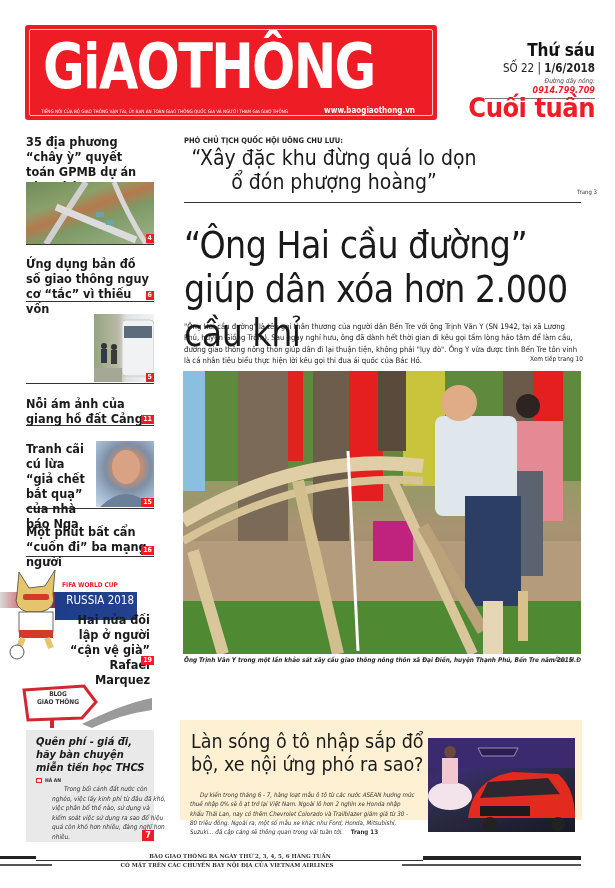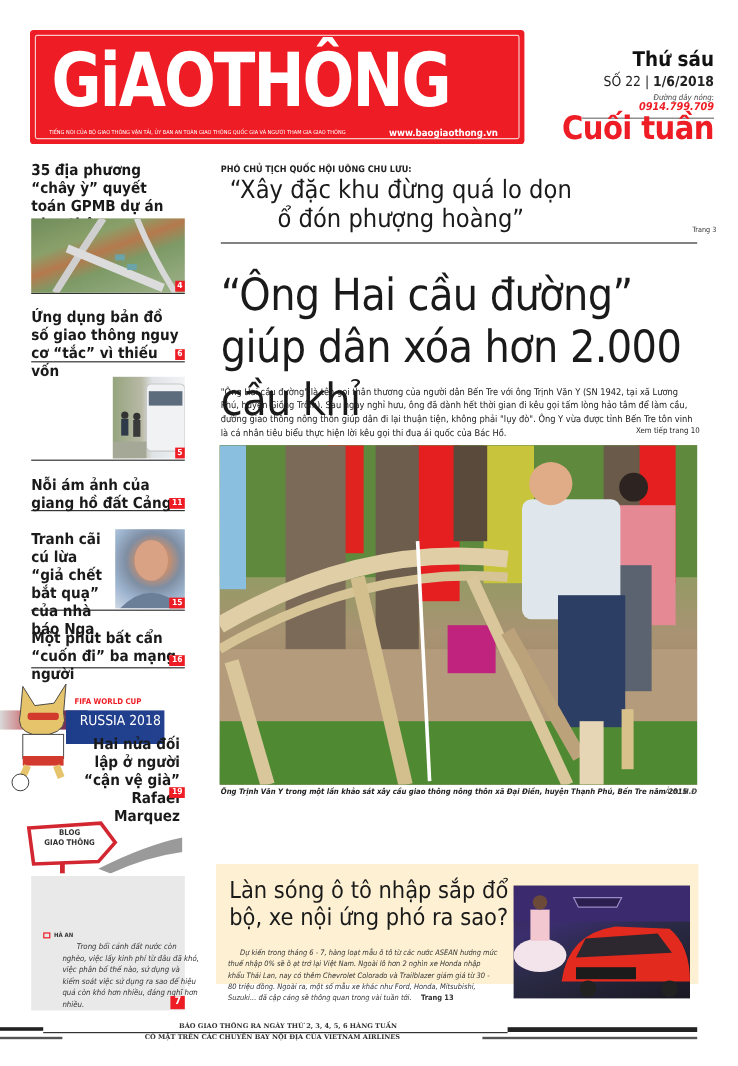--- a/index.html
+++ b/index.html
@@ -180,20 +180,21 @@
     <path d="M60 40 Q100 20 130 14 L130 26 Q100 30 70 44 Z" fill="#9a9a9a"></path>
     <path d="M2 6 L62 2 L74 18 L60 34 L6 36 Z" fill="#ffffff" stroke="#d22730" stroke-width="3"></path>
     <rect x="28" y="36" width="4" height="8" fill="#d22730"></rect>
   </svg>
   <div style="position:absolute;left:10px;top:2px;font-size:6.5px;font-weight:bold;color:#333;line-height:8px;text-align:center;width:44px;">
     <div>BLOG</div>
     <div>GIAO THÔNG</div>
   </div>
 </div>
 <div class="abs blog-box">
+  <div class="blog-title">Quên phí - giá đi, hãy bàn chuyện miễn tiền học THCS</div>
   <div class="blog-author">HÀ AN</div>
   <div class="blog-body">Trong bối cảnh đất nước còn nghèo, việc lấy kinh phí từ đâu đã khó, việc phân bổ thế nào, sử dụng và kiểm soát việc sử dụng ra sao để hiệu quả còn khó hơn nhiều, đáng nghĩ hơn nhiều.</div>
   <span class="pg" style="font-size:9px;line-height:11px;padding:0 3px;">7</span>
 </div>
 
 <div class="abs kicker">PHÓ CHỦ TỊCH QUỐC HỘI UÔNG CHU LƯU:</div>
 <div class="abs lead2">“Xây đặc khu đừng quá lo dọn ổ đón phượng hoàng”</div>
 <div class="abs trang3">Trang 3</div>
 <div class="abs rule1"></div>
 

